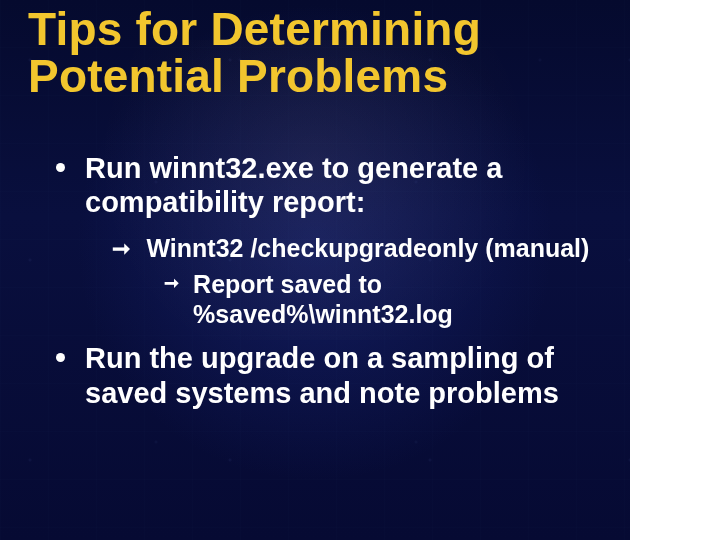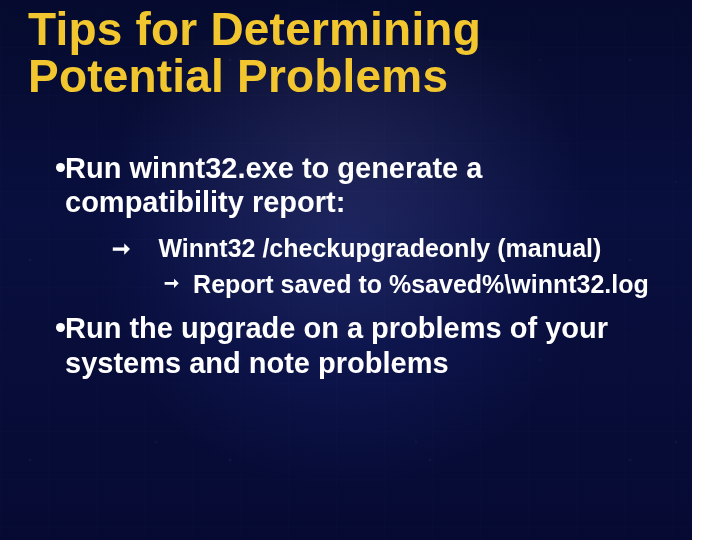--- a/index.html
+++ b/index.html
@@ -5,21 +5,21 @@
   html, body {
     margin: 0;
     padding: 0;
     width: 720px;
     height: 540px;
     overflow: hidden;
     font-family: Arial, Helvetica, sans-serif;
   }
   .slide {
     position: relative;
-    width: 692px;
+    width: 630px;
     height: 540px;
     background:
       radial-gradient(circle at 50% 45%, rgba(40,60,170,0.32) 0%, rgba(40,60,170,0) 55%),
       linear-gradient(180deg, #050a2e 0%, #090f3e 40%, #060a33 100%);
     color: #ffffff;
     box-sizing: border-box;
   }
   
   .bg-circuit {
     position: absolute;
@@ -56,20 +56,21 @@
 
   .body {
     position: absolute;
     left: 56px;
     top: 145px;
     right: 40px;
   }
 
   .lvl1 {
     display: flex;
+    gap: 20px;
     margin: 6px 0 14px 0;
     font-size: 29px;
     line-height: 1.18;
     font-weight: 700;
     color: #ffffff;
   }
   .lvl1 .bullet {
     flex: 0 0 auto;
     margin-top: 12px;
     width: 9px; height: 9px;
@@ -86,21 +87,21 @@
     line-height: 1.2;
     font-weight: 700;
     color: #ffffff;
   }
   .lvl2 .chev {
     flex: 0 0 auto;
     margin-top: 3px;
     font-size: 22px;
     color: #ffffff;
   }
-  .lvl2 .text { flex: 1 1 auto; margin-left: 12px; }
+  .lvl2 .text { flex: 1 1 auto; }
 
   .lvl3 {
     display: flex;
     gap: 14px;
     margin: 4px 0 12px 108px;
     font-size: 25px;
     line-height: 1.2;
     font-weight: 700;
     color: #ffffff;
   }
@@ -133,17 +134,17 @@
       <span class="text">Winnt32 /checkupgradeonly (manual)</span>
     </div>
 
     <div class="lvl3">
       <span class="chev">➞</span>
       <span class="text">Report saved to %saved%\winnt32.log</span>
     </div>
 
     <div class="lvl1">
       <span class="bullet"></span>
-      <span class="text">Run the upgrade on a problems of your systems and note problems</span>
+      <span class="text">Run the upgrade on a sampling of saved systems and note problems</span>
     </div>
 
   </div>
 </div>
 
 </body></html>

